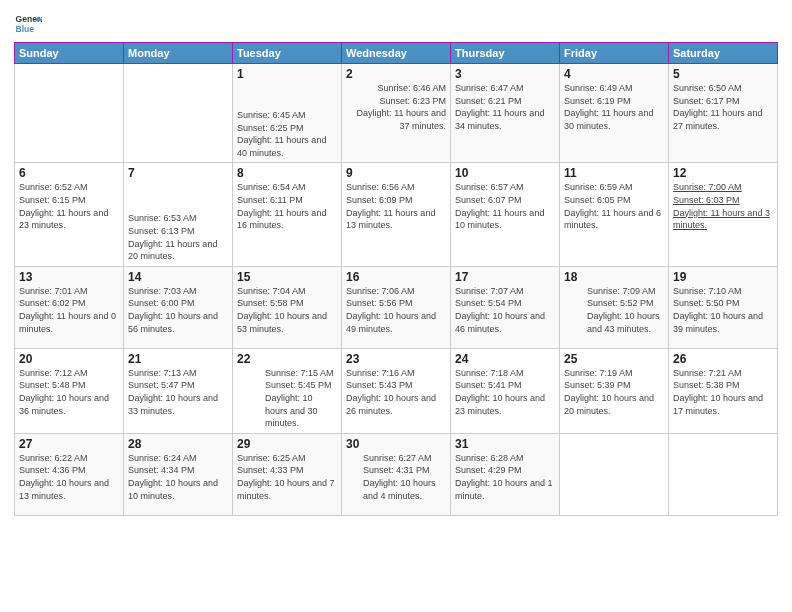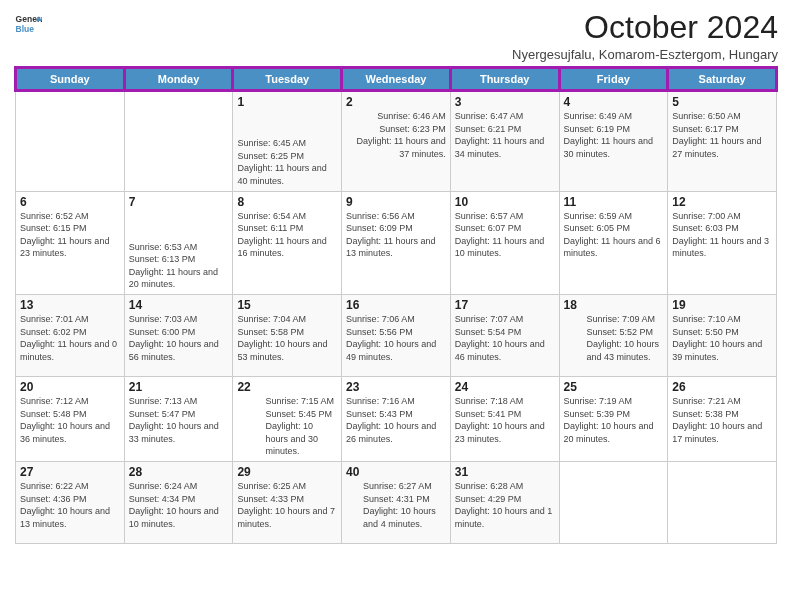--- a/index.html
+++ b/index.html
@@ -49,22 +49,22 @@
       width: 100%;
       border-collapse: collapse;
       table-layout: fixed;
     }
     .calendar thead tr th {
       background: #4a90c4;
       color: #fff;
       font-size: 11px;
       font-weight: bold;
       padding: 4px 4px;
-      text-align: center;
-      border: 3px solid #a21caf;
+      text-align: left;
+      border: 1px solid #a21caf;
     }
     .calendar tbody tr td {
       border: 1px solid #ccc;
       vertical-align: top;
       padding: 3px 4px;
       font-size: 9.5px;
       color: #333;
       height: 82px;
       background: #fff;
     }
@@ -90,24 +90,20 @@
 <body>
 
 <div class="page">
   <div class="header">
     <div class="logo">
       <svg class="logo-icon" viewBox="0 0 36 36">
         <text x="2" y="16" font-size="11" font-weight="bold" fill="#333" font-family="Arial">General</text>
         <text x="2" y="28" font-size="11" font-weight="bold" fill="#4a90c4" font-family="Arial">Blue</text>
         <polygon points="32,8 36,14 28,14" fill="#4a90c4"></polygon>
       </svg>
-    </div>
-    <div class="title-block">
-      <div class="month-title">October 2024</div>
-      <div class="location">Nyergesujfalu, Komarom-Esztergom, Hungary</div>
     </div>
   </div>
 
   <table class="calendar">
     <thead>
       <tr>
 
       <th>Sunday</th>
           <th>Monday</th>
           <th>Tuesday</th>
@@ -184,21 +180,21 @@
 Daylight: 11 hours and 10 minutes.</div>
           </td>
           <td>
             <div class="day-number">11</div>
             <div class="day-detail" style="white-space: pre-line;">Sunrise: 6:59 AM
 Sunset: 6:05 PM
 Daylight: 11 hours and 6 minutes.</div>
           </td>
           <td>
             <div class="day-number">12</div>
-            <div class="day-detail" style="white-space: pre-line;">Sunrise: 7:00 AM
+            <div class="day-detail" style="white-space: pre-line; text-decoration: underline;">Sunrise: 7:00 AM
 Sunset: 6:03 PM
 Daylight: 11 hours and 3 minutes.</div>
           </td>
         </tr>
         <tr>
           <td>
             <div class="day-number">13</div>
             <div class="day-detail" style="white-space: pre-line;">Sunrise: 7:01 AM
 Sunset: 6:02 PM
 Daylight: 11 hours and 0 minutes.</div>
@@ -297,21 +293,21 @@
 Sunset: 4:34 PM
 Daylight: 10 hours and 10 minutes.</div>
           </td>
           <td>
             <div class="day-number">29</div>
             <div class="day-detail" style="white-space: pre-line;">Sunrise: 6:25 AM
 Sunset: 4:33 PM
 Daylight: 10 hours and 7 minutes.</div>
           </td>
           <td>
-            <div class="day-number">40</div>
+            <div class="day-number">30</div>
             <div class="day-detail" style="white-space: pre-line; margin-left: 17px;">Sunrise: 6:27 AM
 Sunset: 4:31 PM
 Daylight: 10 hours and 4 minutes.</div>
           </td>
           <td>
             <div class="day-number">31</div>
             <div class="day-detail" style="white-space: pre-line;">Sunrise: 6:28 AM
 Sunset: 4:29 PM
 Daylight: 10 hours and 1 minute.</div>
           </td>

